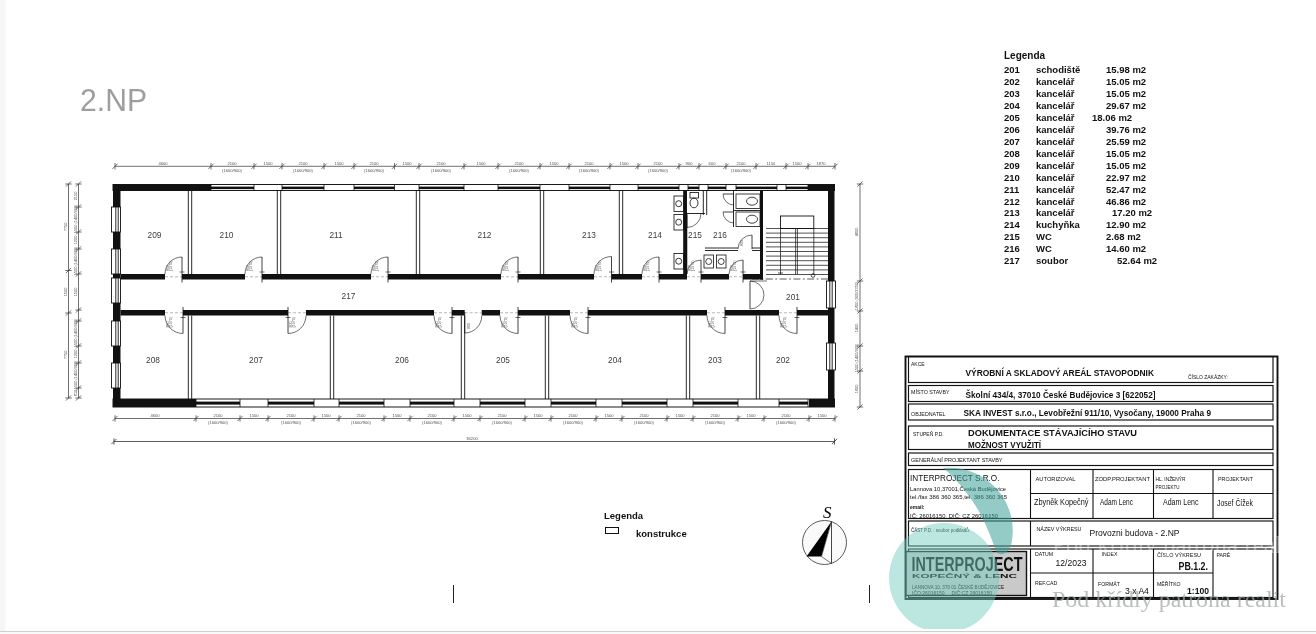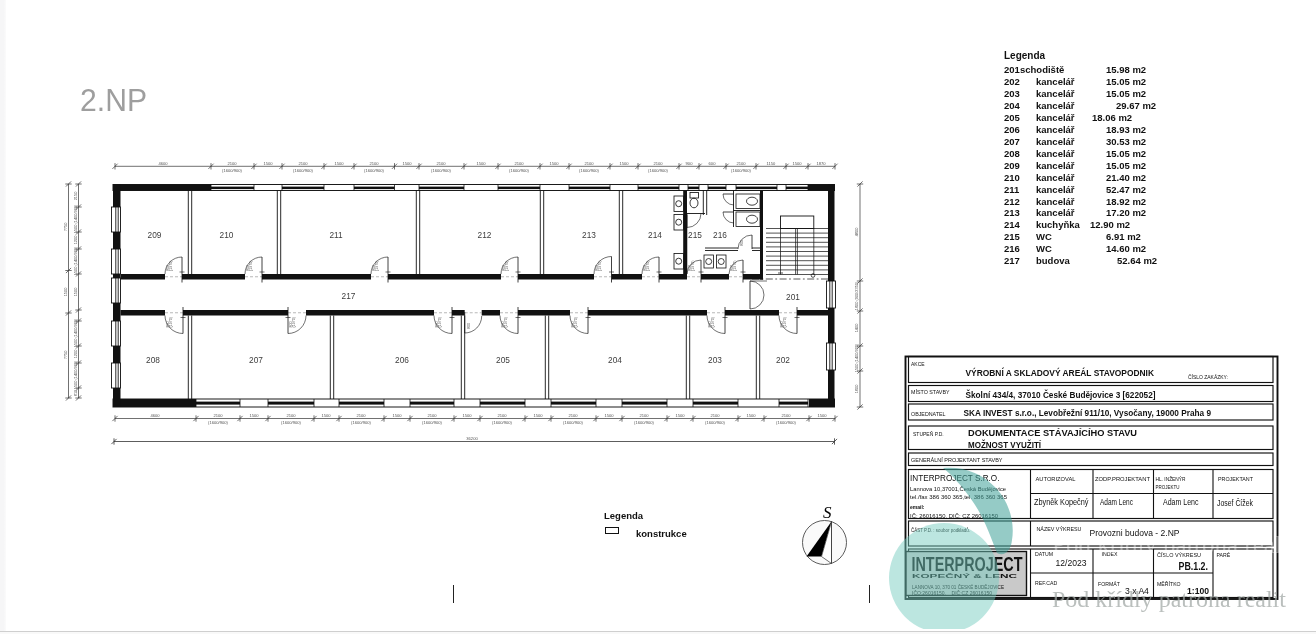--- a/index.html
+++ b/index.html
@@ -748,53 +748,53 @@
 <g fill="none" stroke="#111" stroke-width="0.8">
       <rect x="464.7" y="315.5" width="16.3" height="0.1" stroke="none" fill="#fff"></rect>
       <line x1="464.7" y1="312" x2="464.7" y2="333"></line>
       <path d="M 464.7 333 A 17 17 0 0 0 481.7 316" stroke-width="0.6"></path>
       <text transform="translate(470,329) rotate(-90)" font-size="3.6" fill="#555" stroke="none" font-family="Liberation Sans, sans-serif">800</text>
     </g>
 </svg>
 
 <div style="position:absolute;left:1004px;top:50px;font-size:10px;font-weight:bold;color:#111">Legenda</div>
 
-<div style="position:absolute;left:1004px;top:63.9px;font-size:9.5px;font-weight:bold;color:#111;white-space:nowrap"><span>201</span><span style="position:absolute;left:16px">schodiště</span><span style="position:absolute;left:102px">15.98 m2</span></div>
+<div style="position:absolute;left:1004px;top:63.9px;font-size:9.5px;font-weight:bold;color:#111;white-space:nowrap"><span>201</span><span style="position:absolute;left:32px">schodiště</span><span style="position:absolute;left:102px">15.98 m2</span></div>
 
 <div style="position:absolute;left:1004px;top:75.9px;font-size:9.5px;font-weight:bold;color:#111;white-space:nowrap"><span>202</span><span style="position:absolute;left:32px">kancelář</span><span style="position:absolute;left:102px">15.05 m2</span></div>
 
 <div style="position:absolute;left:1004px;top:87.8px;font-size:9.5px;font-weight:bold;color:#111;white-space:nowrap"><span>203</span><span style="position:absolute;left:32px">kancelář</span><span style="position:absolute;left:102px">15.05 m2</span></div>
 
-<div style="position:absolute;left:1004px;top:99.8px;font-size:9.5px;font-weight:bold;color:#111;white-space:nowrap"><span>204</span><span style="position:absolute;left:32px">kancelář</span><span style="position:absolute;left:112px">29.67 m2</span></div>
+<div style="position:absolute;left:1004px;top:99.8px;font-size:9.5px;font-weight:bold;color:#111;white-space:nowrap"><span>204</span><span style="position:absolute;left:32px">kancelář</span><span style="position:absolute;left:102px">29.67 m2</span></div>
 
 <div style="position:absolute;left:1004px;top:111.7px;font-size:9.5px;font-weight:bold;color:#111;white-space:nowrap"><span>205</span><span style="position:absolute;left:32px">kancelář</span><span style="position:absolute;left:88px">18.06 m2</span></div>
 
-<div style="position:absolute;left:1004px;top:123.7px;font-size:9.5px;font-weight:bold;color:#111;white-space:nowrap"><span>206</span><span style="position:absolute;left:32px">kancelář</span><span style="position:absolute;left:102px">18.93 m2</span></div>
-
-<div style="position:absolute;left:1004px;top:135.7px;font-size:9.5px;font-weight:bold;color:#111;white-space:nowrap"><span>207</span><span style="position:absolute;left:32px">kancelář</span><span style="position:absolute;left:102px">30.53 m2</span></div>
+<div style="position:absolute;left:1004px;top:123.7px;font-size:9.5px;font-weight:bold;color:#111;white-space:nowrap"><span>206</span><span style="position:absolute;left:32px">kancelář</span><span style="position:absolute;left:102px">39.76 m2</span></div>
+
+<div style="position:absolute;left:1004px;top:135.7px;font-size:9.5px;font-weight:bold;color:#111;white-space:nowrap"><span>207</span><span style="position:absolute;left:32px">kancelář</span><span style="position:absolute;left:102px">25.59 m2</span></div>
 
 <div style="position:absolute;left:1004px;top:147.6px;font-size:9.5px;font-weight:bold;color:#111;white-space:nowrap"><span>208</span><span style="position:absolute;left:32px">kancelář</span><span style="position:absolute;left:102px">15.05 m2</span></div>
 
 <div style="position:absolute;left:1004px;top:159.6px;font-size:9.5px;font-weight:bold;color:#111;white-space:nowrap"><span>209</span><span style="position:absolute;left:32px">kancelář</span><span style="position:absolute;left:102px">15.05 m2</span></div>
 
-<div style="position:absolute;left:1004px;top:171.5px;font-size:9.5px;font-weight:bold;color:#111;white-space:nowrap"><span>210</span><span style="position:absolute;left:32px">kancelář</span><span style="position:absolute;left:102px">21.40 m2</span></div>
+<div style="position:absolute;left:1004px;top:171.5px;font-size:9.5px;font-weight:bold;color:#111;white-space:nowrap"><span>210</span><span style="position:absolute;left:32px">kancelář</span><span style="position:absolute;left:102px">22.97 m2</span></div>
 
 <div style="position:absolute;left:1004px;top:183.5px;font-size:9.5px;font-weight:bold;color:#111;white-space:nowrap"><span>211</span><span style="position:absolute;left:32px">kancelář</span><span style="position:absolute;left:102px">52.47 m2</span></div>
 
-<div style="position:absolute;left:1004px;top:195.5px;font-size:9.5px;font-weight:bold;color:#111;white-space:nowrap"><span>212</span><span style="position:absolute;left:32px">kancelář</span><span style="position:absolute;left:102px">18.92 m2</span></div>
-
-<div style="position:absolute;left:1004px;top:207.4px;font-size:9.5px;font-weight:bold;color:#111;white-space:nowrap"><span>213</span><span style="position:absolute;left:32px">kancelář</span><span style="position:absolute;left:102px">17.20 m2</span></div>
-
-<div style="position:absolute;left:1004px;top:219.4px;font-size:9.5px;font-weight:bold;color:#111;white-space:nowrap"><span>214</span><span style="position:absolute;left:32px">kuchyňka</span><span style="position:absolute;left:86px">12.90 m2</span></div>
-
-<div style="position:absolute;left:1004px;top:231.3px;font-size:9.5px;font-weight:bold;color:#111;white-space:nowrap"><span>215</span><span style="position:absolute;left:32px">WC</span><span style="position:absolute;left:102px">6.91 m2</span></div>
+<div style="position:absolute;left:1004px;top:195.5px;font-size:9.5px;font-weight:bold;color:#111;white-space:nowrap"><span>212</span><span style="position:absolute;left:32px">kancelář</span><span style="position:absolute;left:102px">46.86 m2</span></div>
+
+<div style="position:absolute;left:1004px;top:207.4px;font-size:9.5px;font-weight:bold;color:#111;white-space:nowrap"><span>213</span><span style="position:absolute;left:32px">kancelář</span><span style="position:absolute;left:108px">17.20 m2</span></div>
+
+<div style="position:absolute;left:1004px;top:219.4px;font-size:9.5px;font-weight:bold;color:#111;white-space:nowrap"><span>214</span><span style="position:absolute;left:32px">kuchyňka</span><span style="position:absolute;left:102px">12.90 m2</span></div>
+
+<div style="position:absolute;left:1004px;top:231.3px;font-size:9.5px;font-weight:bold;color:#111;white-space:nowrap"><span>215</span><span style="position:absolute;left:32px">WC</span><span style="position:absolute;left:102px">2.68 m2</span></div>
 
 <div style="position:absolute;left:1004px;top:243.3px;font-size:9.5px;font-weight:bold;color:#111;white-space:nowrap"><span>216</span><span style="position:absolute;left:32px">WC</span><span style="position:absolute;left:102px">14.60 m2</span></div>
 
-<div style="position:absolute;left:1004px;top:255.3px;font-size:9.5px;font-weight:bold;color:#111;white-space:nowrap"><span>217</span><span style="position:absolute;left:32px">budova</span><span style="position:absolute;left:113px">52.64 m2</span></div>
+<div style="position:absolute;left:1004px;top:255.3px;font-size:9.5px;font-weight:bold;color:#111;white-space:nowrap"><span>217</span><span style="position:absolute;left:32px">soubor</span><span style="position:absolute;left:113px">52.64 m2</span></div>
 <svg class="abs" style="left:0;top:0" width="1316" height="634" viewBox="0 0 1316 634" font-family="Liberation Sans, sans-serif">
 
 <g>
       <rect x="905.5" y="356.5" width="372.0" height="242.5" fill="none" stroke="#111" stroke-width="1.9"></rect>
     </g>
 
 <g>
       <rect x="908.5" y="356.5" width="364.5" height="26.0" fill="none" stroke="#111" stroke-width="1.15"></rect>
     </g>
 

